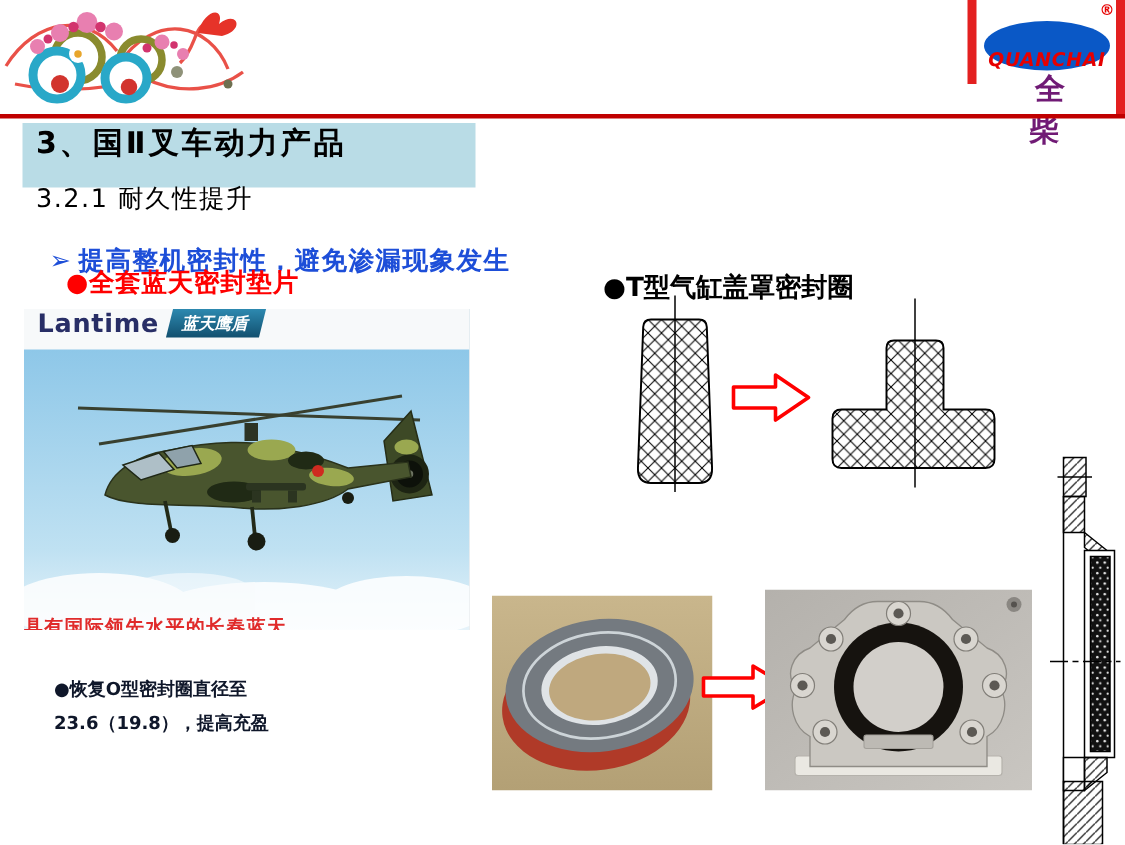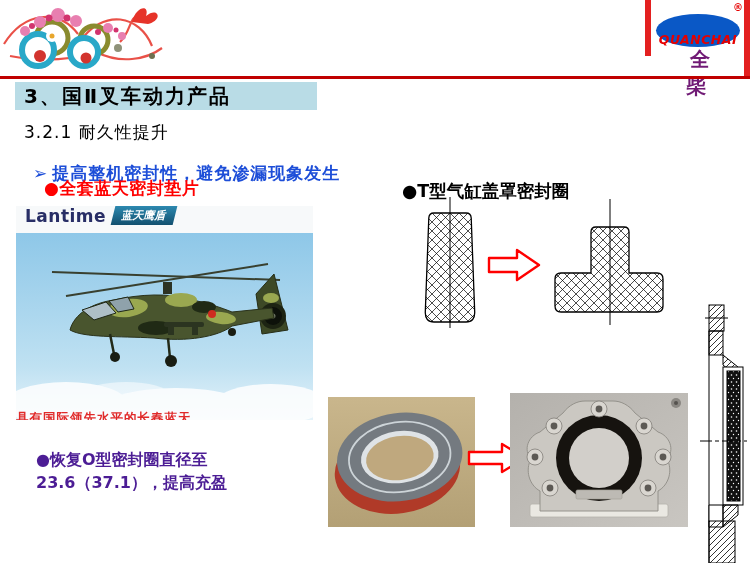--- a/index.html
+++ b/index.html
@@ -17,43 +17,43 @@
     display:flex; align-items:flex-end; justify-content:center;
   }
   .logo-brand { color:#e60000; font-weight:bold; font-size:12.5px; letter-spacing:.5px;
     font-family:"DejaVu Sans","Liberation Sans",sans-serif; font-style:italic; }
   .logo-reg { left:733px; top:2px; color:#e60000; font-size:10px; font-weight:bold; }
   .logo-cn { left:672px; top:46px; width:56px; text-align:center; color:#701a75;
     font-weight:bold; font-size:20px; letter-spacing:8px; text-indent:8px; }
   .divider { left:0; top:76px; width:750px; height:3px; background:#c00000; }
 
   
-  .title-bar { left:15px; top:82px; width:302px; height:28px; background:#b9dce6;
-    display:flex; align-items:flex-end; padding-left:9px; }
+  .title-bar { left:15px; top:82px; width:302px; height:43px; background:#b9dce6;
+    display:flex; align-items:flex-start; padding-left:9px; }
   .title-text { font-size:20px; font-weight:bold; color:#000; letter-spacing:2px; }
   .sec-head { left:24px; top:121px; font-size:17px; font-weight:normal; color:#000; letter-spacing:1px; }
   .bullet-main { left:33px; top:152px; font-size:17px; font-weight:bold; color:#1d4ed8; letter-spacing:1px;margin-top:10px; }
   .bullet-main .mk { margin-right:4px; }
   .bullet-sub { left:44px; top:177px; font-size:17px; font-weight:bold; color:#ff0000; letter-spacing:.5px; }
   .t-head { left:402px; top:179px; font-size:17.5px; font-weight:bold; color:#000; }
 
   
   .heli-card { left:16px; top:206px; width:297px; height:214px; overflow:hidden;
     box-shadow:0 0 0 1px #d8dce0 inset; }
   .heli-head { position:absolute; left:0; top:0; width:297px; height:27px; background:#f7f9fa;
     display:flex; align-items:flex-start; padding-left:9px; }
   .lantime-brand { font-size:17px; font-weight:bold; color:#282e66; letter-spacing:.5px; }
   .lantime-badge { margin-left:7px; background:linear-gradient(180deg,#2d89b0,#12506f);
     color:#fff; font-size:11px; font-weight:bold; padding:2px 9px; transform:skewX(-14deg); }
   .heli-cap { position:absolute; left:0; top:176px; width:297px; 
     color:#e02b2b; font-weight:bold; font-size:12.5px; line-height:17px; letter-spacing:1px;margin-top:27px; }
 
   
-  .o-note { left:36px; top:448px; width:220px; font-size:16px; font-weight:bold;
-    color:#4c1d95; line-height:23px; }
+  .o-note { left:36px; top:448px; width:220px; font-size:12px; font-weight:bold;
+    color:#0f172a; line-height:23px; }
 
   svg { display:block; }
 </style>
 </head>
 <body>
 
 <div class="slide">
 
   <svg class="abs deco" width="170" height="72" viewBox="0 0 170 72">
     <g fill="none" stroke="#e63329" stroke-width="2.2" opacity="0.85">
@@ -172,21 +172,21 @@
     </defs>
     <line x1="45" y1="2" x2="45" y2="133" stroke="#000" stroke-width="1"></line>
     <path d="M29,18 Q24,18 23.8,23 L20.3,117 Q20,127 29,127 L61,127 Q70,127 69.7,117 L66.2,23 Q66,18 61,18 Z" fill="url(#xh)" stroke="#000" stroke-width="1.3"></path>
     <path d="M84,63 L112,63 L112,55 L134,70 L112,85 L112,77 L84,77 Z" fill="#fff" stroke="#f00" stroke-width="2.4" stroke-linejoin="round"></path>
     <line x1="205" y1="4" x2="205" y2="130" stroke="#000" stroke-width="1"></line>
     <path d="M186,78 L186,37 Q186,32 191,32 L219,32 Q224,32 224,37 L224,78 L252,78 Q258,78 258,84 L258,111 Q258,117 252,117 L156,117 Q150,117 150,111 L150,84 Q150,78 156,78 Z" fill="url(#xh)" stroke="#000" stroke-width="1.3"></path>
   </svg>
 
   <div class="abs o-note">
     <div>●恢复O型密封圈直径至</div>
-    <div>23.6（37.1），提高充盈</div>
+    <div>23.6（19.8），提高充盈</div>
   </div>
 
   <svg class="abs" style="left:328px; top:397px;" width="147" height="130" viewBox="0 0 147 130">
     <defs>
       <linearGradient id="tan" x1="0" y1="0" x2="0" y2="1">
         <stop offset="0" stop-color="#c9b68c"></stop>
           <stop offset="1" stop-color="#b3a075"></stop>
       </linearGradient>
     </defs>
     <rect width="147" height="130" fill="url(#tan)"></rect>

